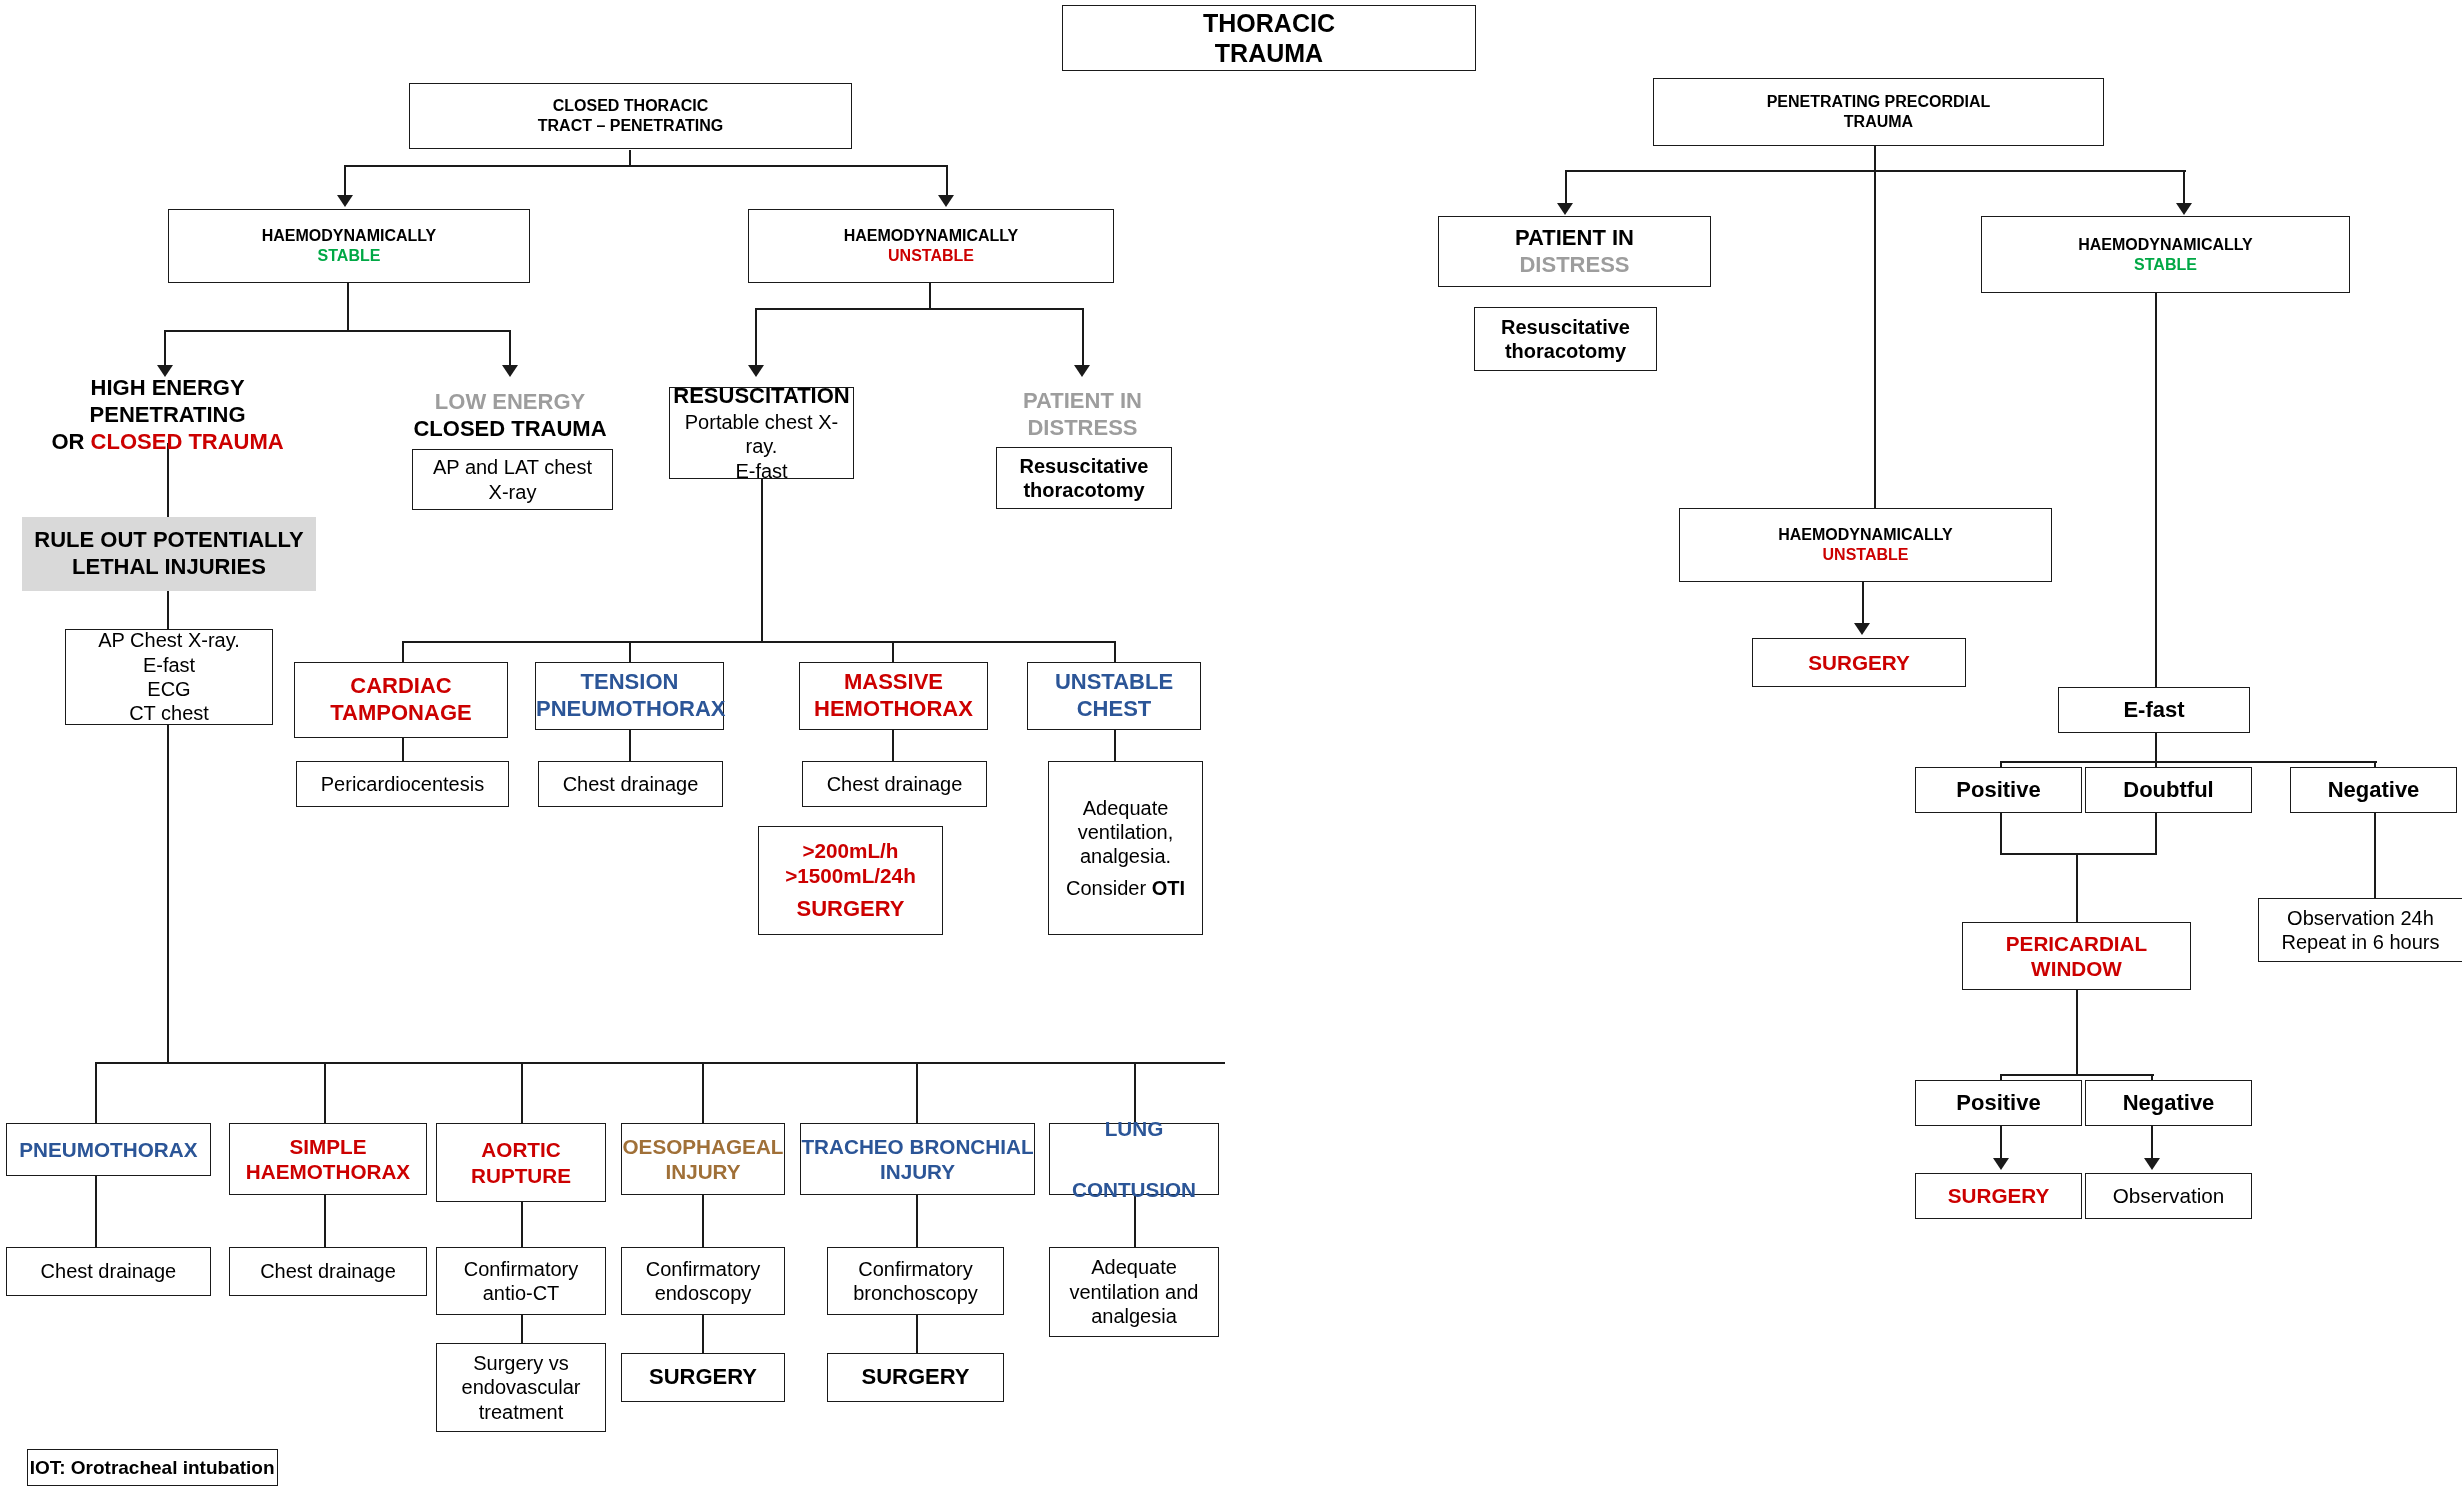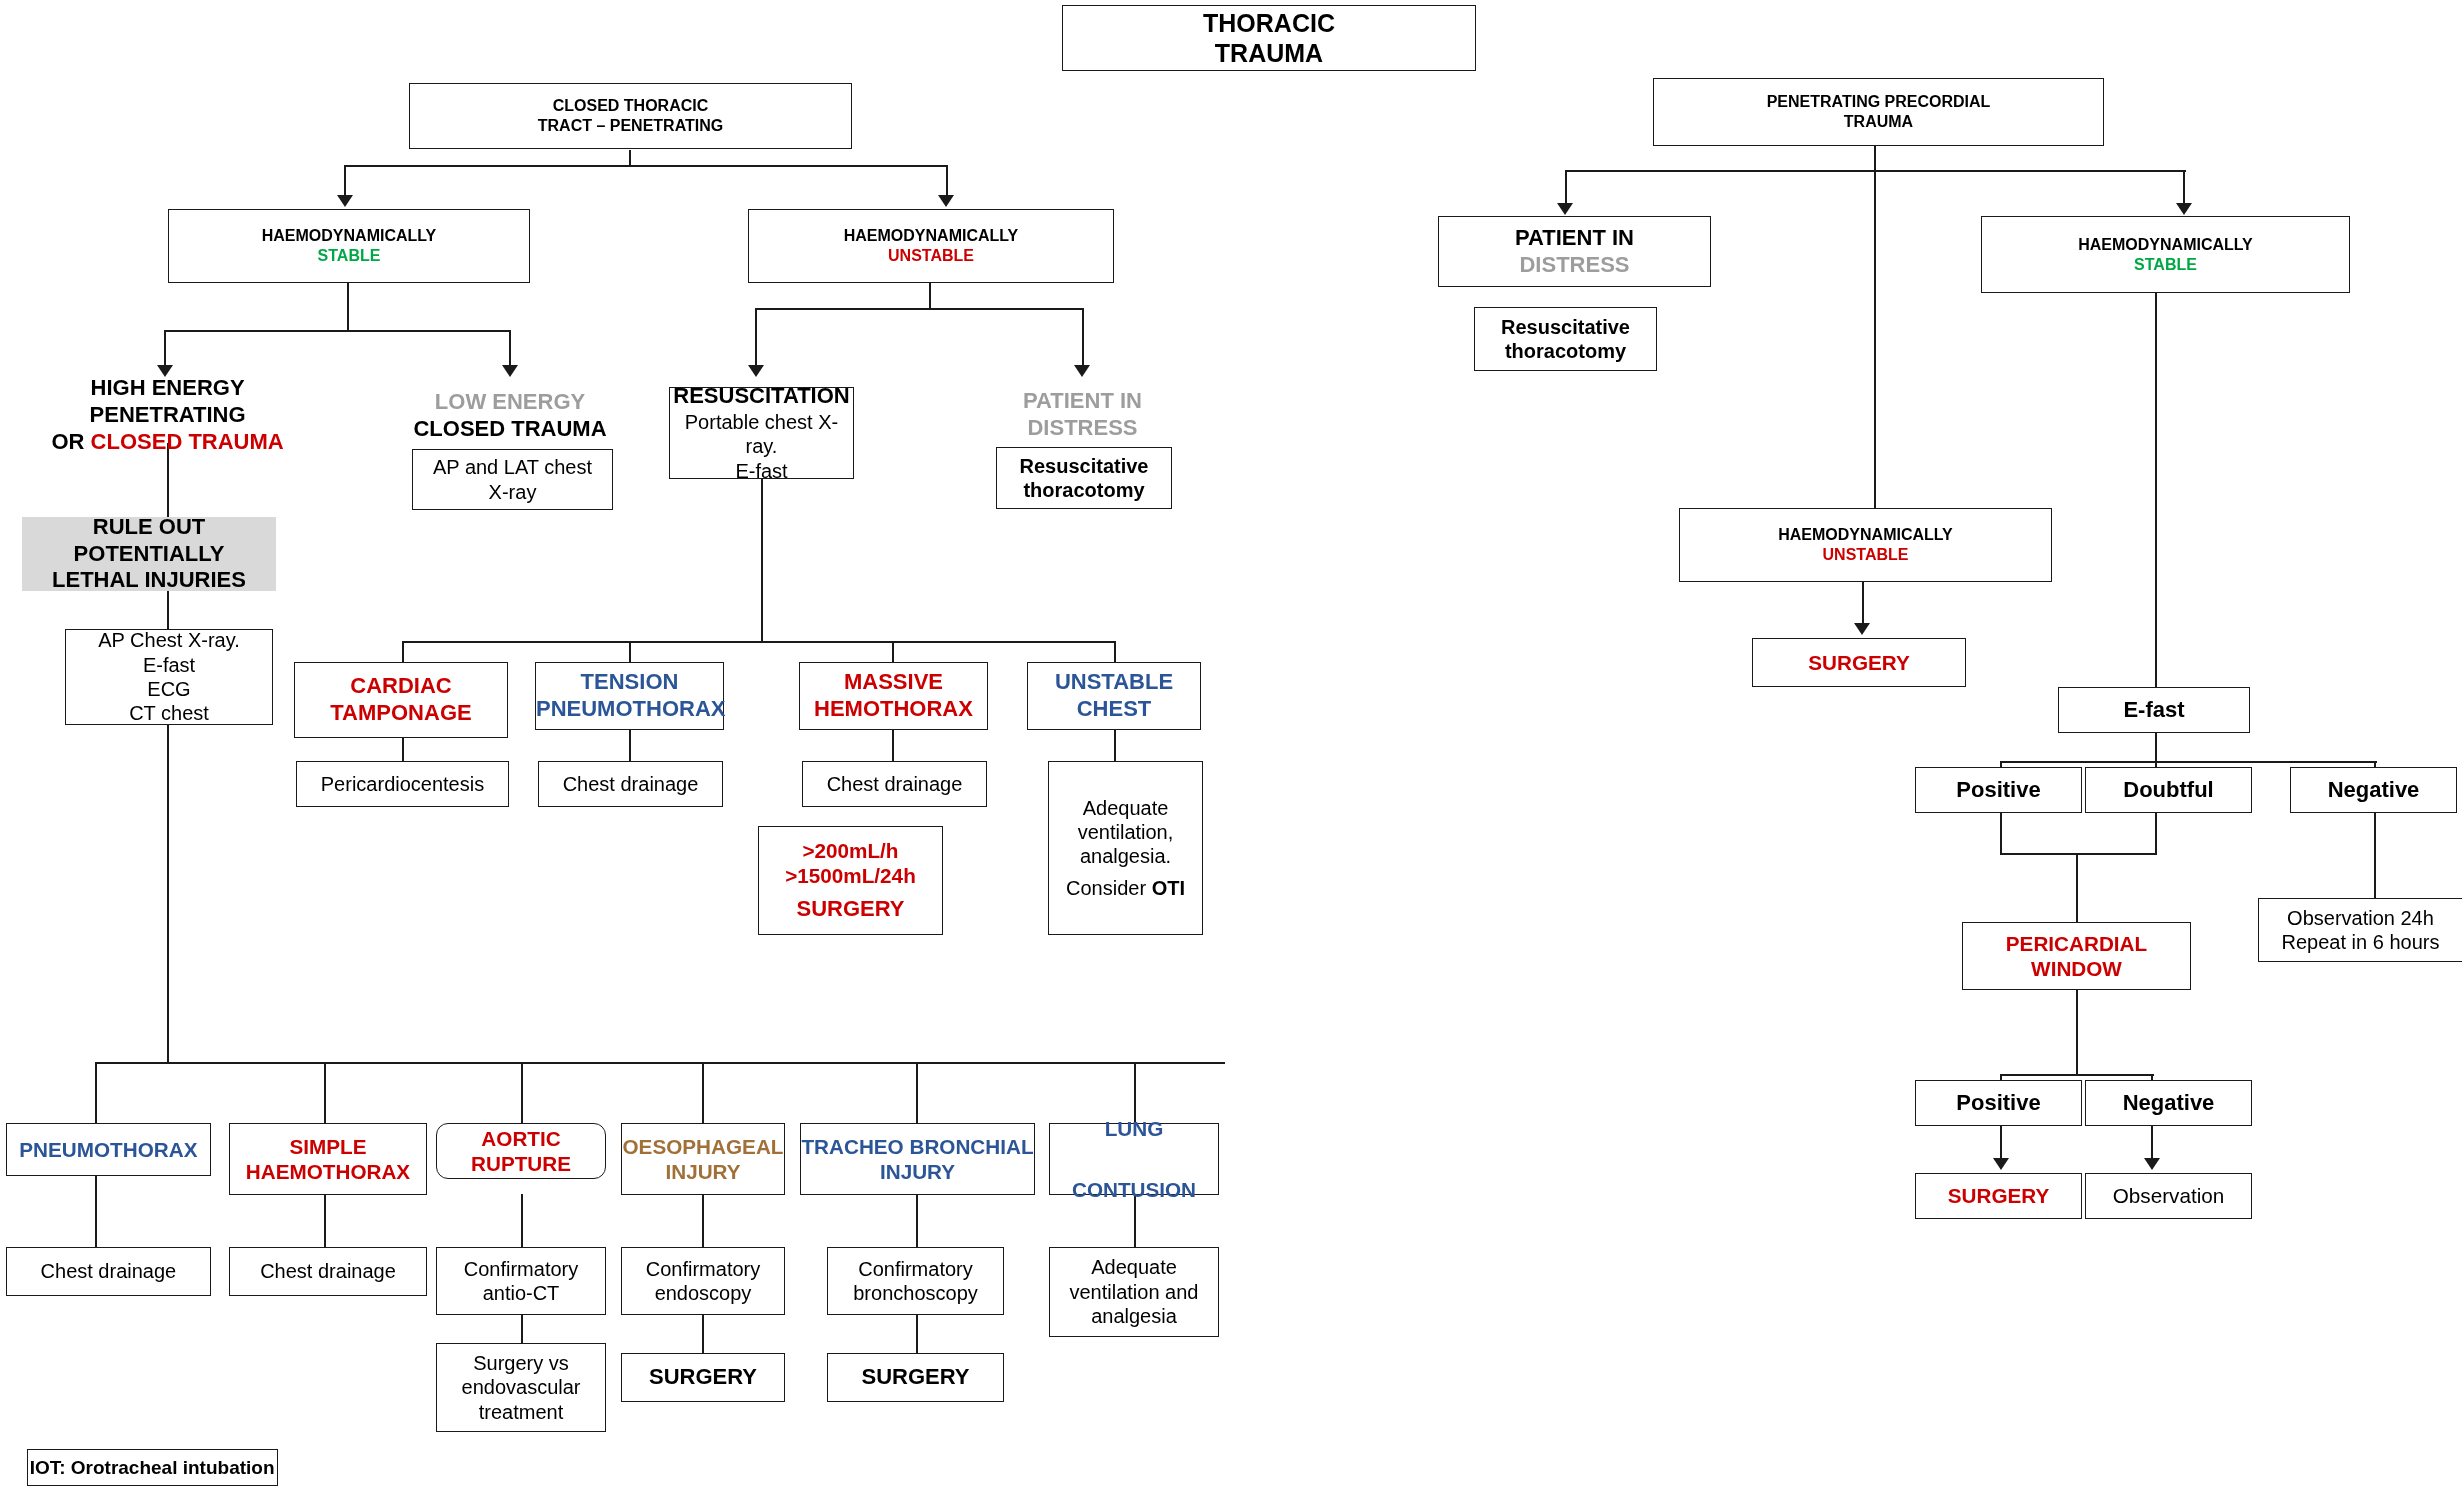--- a/index.html
+++ b/index.html
@@ -129,21 +129,21 @@
     <span class="ln">CLOSED TRAUMA</span>
   </div>
 
   <div class="node t27 reg" style="left:412px;top:449px;width:201px;height:61px;">
     <span class="ln">AP and LAT chest</span>
     <span class="ln">X-ray</span>
   </div>
 
   <div class="vline" style="left:167px;top:443px;height:100px;"></div>
 
-  <div class="node fill-grey t30 b" style="left:22px;top:517px;width:254px;height:74px;">
+  <div class="node fill-grey t30 b" style="left:22px;top:517px;width:294px;height:74px;">
     <span class="ln">RULE OUT POTENTIALLY</span>
     <span class="ln">LETHAL INJURIES</span>
   </div>
 
   <div class="vline" style="left:167px;top:587px;height:44px;"></div>
 
   <div class="node t27 reg" style="left:65px;top:629px;width:208px;height:96px;">
     <span class="ln">AP Chest X-ray.</span>
     <span class="ln">E-fast</span>
     <span class="ln">ECG</span>
@@ -241,21 +241,21 @@
 
   <div class="node t28 b" style="left:229px;top:1123px;width:198px;height:72px;">
     <span class="ln c-red">SIMPLE</span>
     <span class="ln c-red">HAEMOTHORAX</span>
   </div>
   <div class="vline" style="left:324px;top:1194px;height:53px;"></div>
   <div class="node t27 reg" style="left:229px;top:1247px;width:198px;height:49px;">
     <span class="ln">Chest drainage</span>
   </div>
 
-  <div class="node t28 b" style="left:436px;top:1123px;width:170px;height:56px;border-radius:12px;">
+  <div class="node t28 b" style="left:436px;top:1123px;width:170px;height:79px;">
     <span class="ln c-red">AORTIC</span>
     <span class="ln c-red">RUPTURE</span>
   </div>
   <div class="vline" style="left:521px;top:1194px;height:53px;"></div>
   <div class="node t27 reg" style="left:436px;top:1247px;width:170px;height:68px;">
     <span class="ln">Confirmatory</span>
     <span class="ln">antio-CT</span>
   </div>
   <div class="vline" style="left:521px;top:1314px;height:31px;"></div>
   <div class="node t27 reg" style="left:436px;top:1343px;width:170px;height:89px;">

